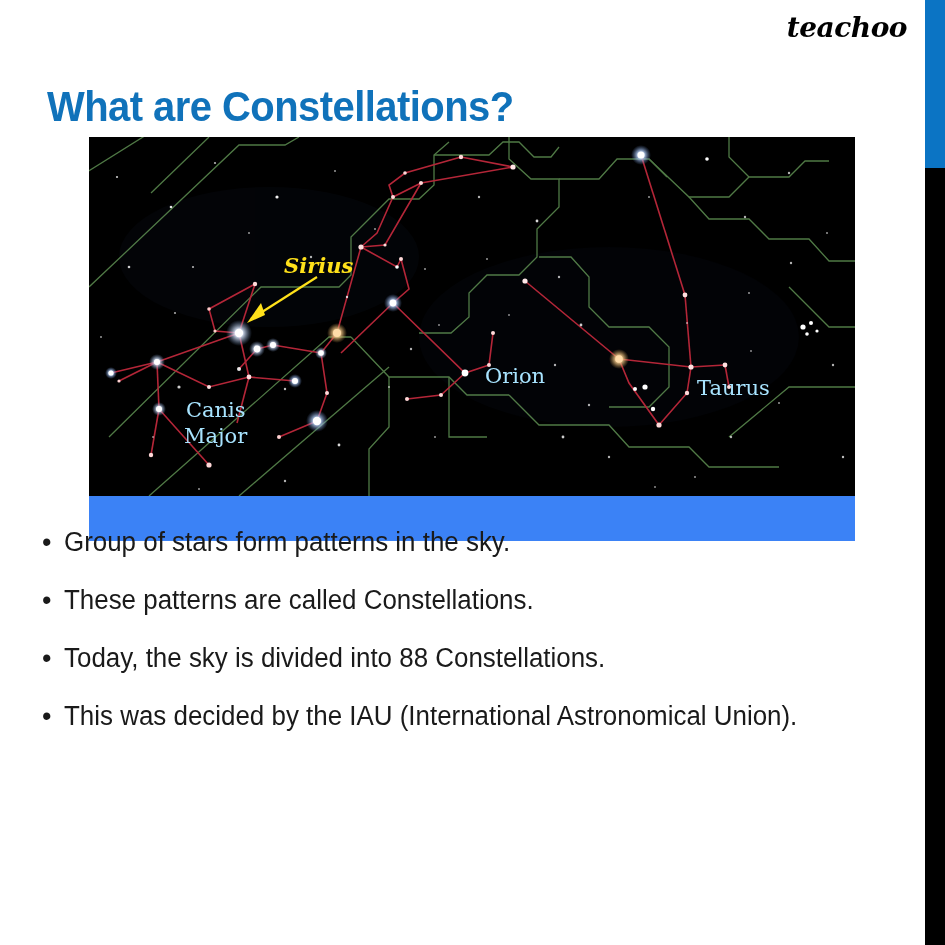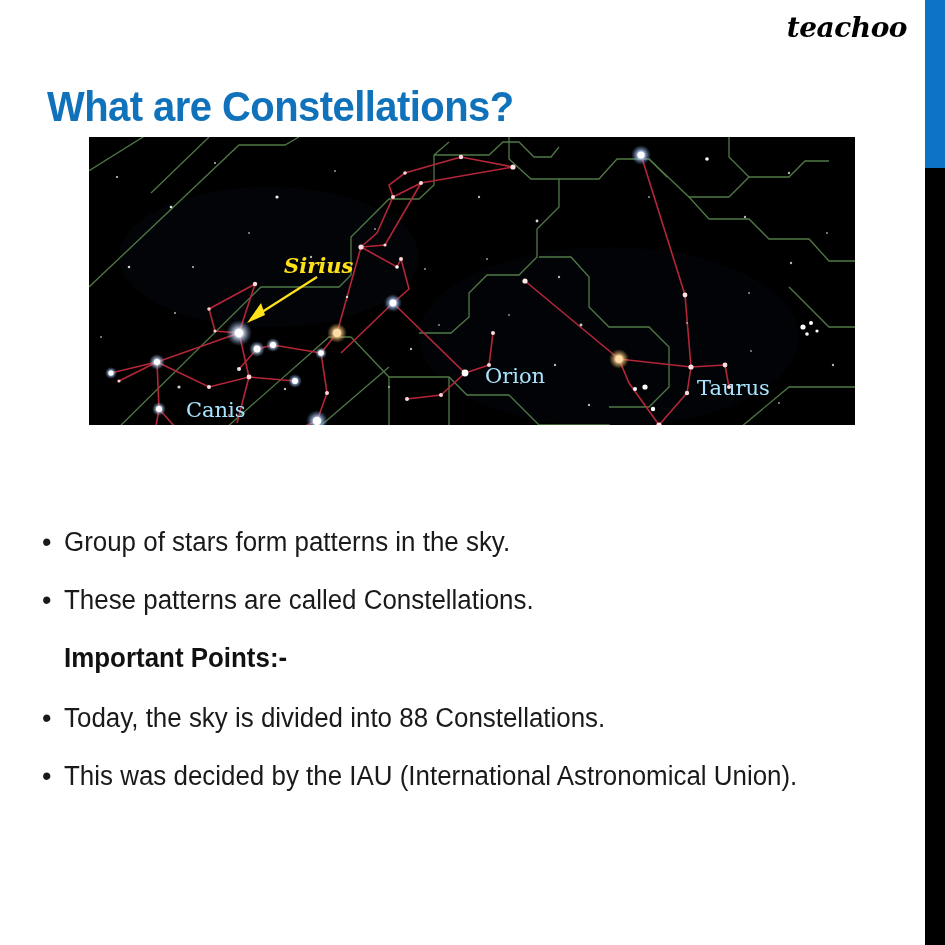--- a/index.html
+++ b/index.html
@@ -65,22 +65,22 @@
     transform-origin: left center;
     white-space: nowrap;
   }
 
   
   #star-map {
     position: absolute;
     left: 89px;
     top: 137px;
     width: 766px;
-    height: 288px;
-    background: #5eead4;
+    height: 404px;
+    background: #3b82f6;
     overflow: hidden;
   }
   #star-map svg { display: block; }
 
   
   #content {
     position: absolute;
     left: 38px;
     top: 525px;
     width: 890px;
@@ -375,24 +375,20 @@
   <div class="bullet-row">
     <span class="bullet-dot">•</span>
     <span class="bullet-text">Group of stars form patterns in the sky.</span>
   </div>
 
   <div class="bullet-row">
     <span class="bullet-dot">•</span>
     <span class="bullet-text">These patterns are called Constellations.</span>
   </div>
 
-  <div class="bullet-row heading-row">
-    <span class="bullet-dot"></span>
-    <span class="heading-text">Important Points:-</span>
-  </div>
 
   <div class="bullet-row">
     <span class="bullet-dot">•</span>
     <span class="bullet-text">Today, the sky is divided into 88 Constellations.</span>
   </div>
 
   <div class="bullet-row">
     <span class="bullet-dot">•</span>
     <span class="bullet-text">This was decided by the IAU (International Astronomical Union).</span>
   </div>

